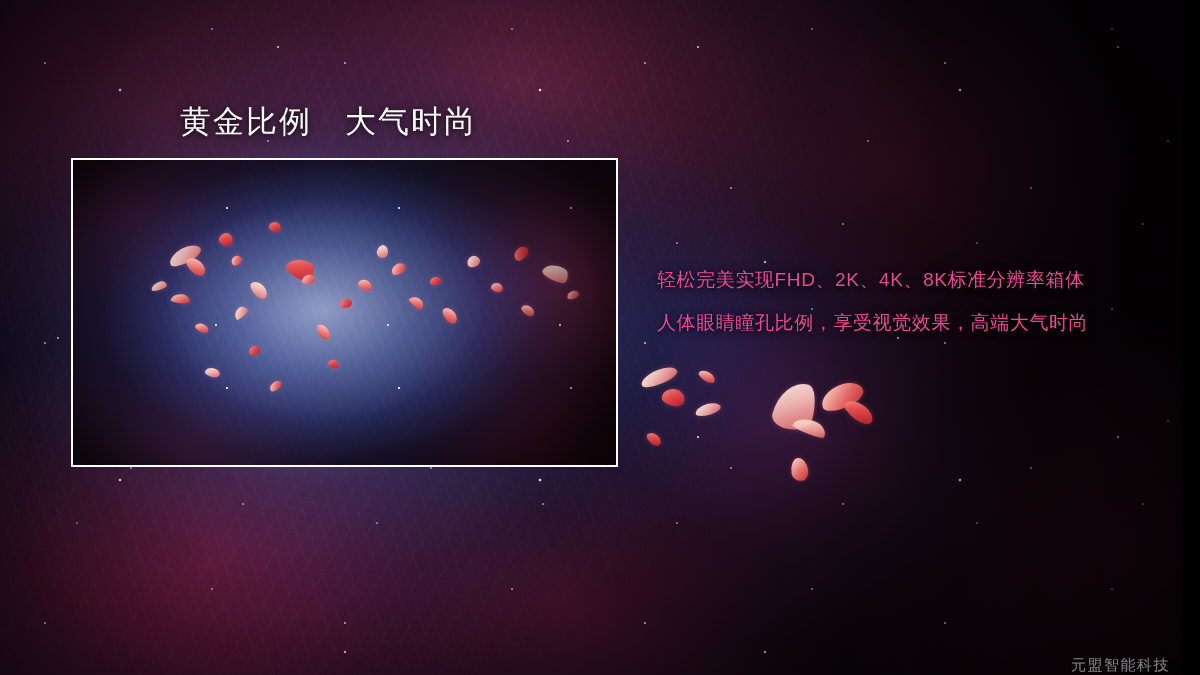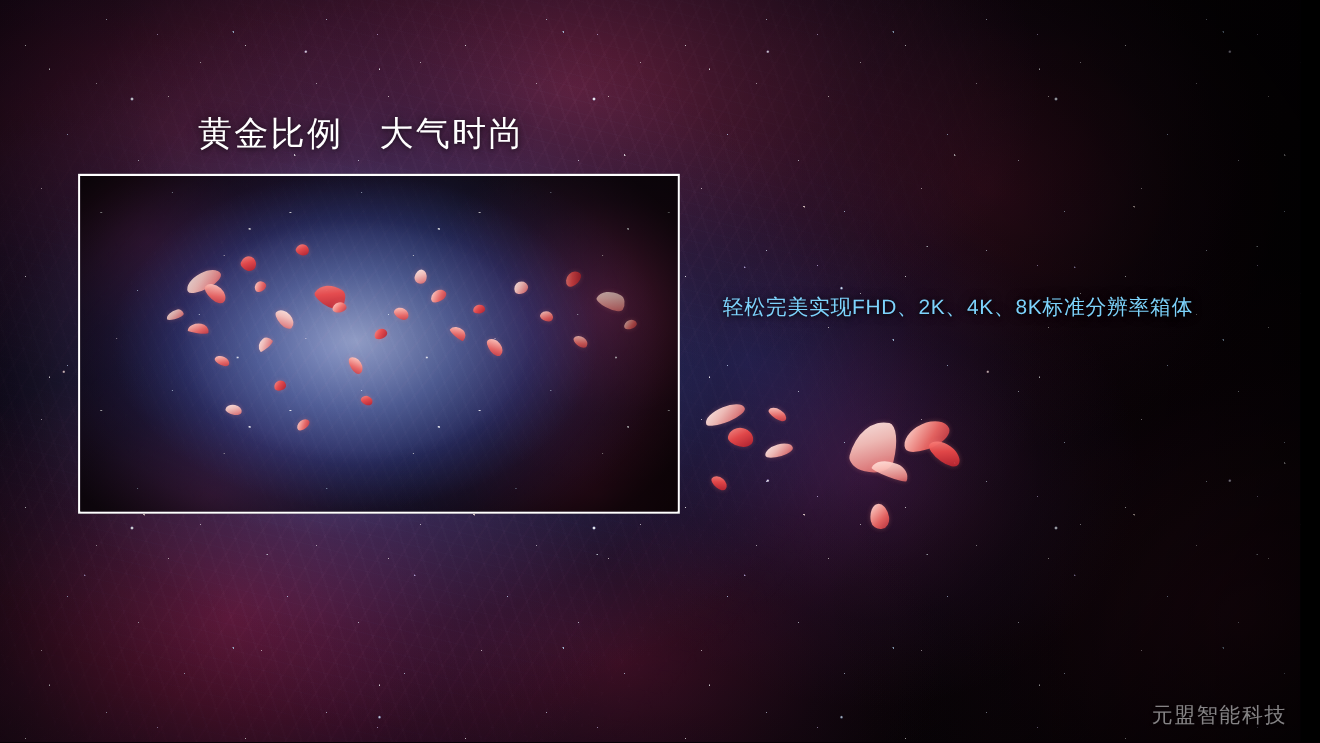--- a/index.html
+++ b/index.html
@@ -238,34 +238,34 @@
     text-shadow: 0 1px 5px rgba(0,0,0,0.62), 0 0 14px rgba(0,0,0,0.42);
   }
 
   #body-copy {
     position: absolute;
     left: 657px;
     top: 258px;
     width: 500px;
   }
   #body-copy .copy-line {
-    color: #7dd3fc;
+    color: #ec4899;
     font-size: 19px;
     line-height: 43px;
     letter-spacing: 0.6px;
     white-space: nowrap;
     text-shadow: 0 1px 4px rgba(0,0,0,0.78), 0 0 10px rgba(0,0,0,0.55);
   }
 
   #watermark {
     position: absolute;
     right: 12px;
-    bottom: 12px;
+    bottom: 0;
     color: rgba(225,225,228,0.58);
-    font-size: 19px;
+    font-size: 15px;
     letter-spacing: 1.5px;
     text-shadow: 0 1px 3px rgba(0,0,0,0.6);
   }
 </style>
 </head>
 <body>
 
 <div id="slide">
 
   <div class="bg-layer bg-base"></div>
@@ -324,17 +324,18 @@
         <div class="petal" style="left: 494px; top: 131px; width: 12px; height: 8px; transform: rotate(-20deg);"></div>
         <div class="petal pale" style="left: 132px; top: 208px; width: 15px; height: 9px; transform: rotate(12deg);"></div>
         <div class="petal" style="left: 196px; top: 222px; width: 13px; height: 8px; transform: rotate(-38deg);"></div>
         <div class="petal deep" style="left: 255px; top: 200px; width: 11px; height: 8px; transform: rotate(22deg);"></div>
       </div>
     <div class="photo-inner photo-vignette"></div>
   </div>
 
   <div id="body-copy">
     <div class="copy-line">轻松完美实现FHD、2K、4K、8K标准分辨率箱体</div>
+    <div class="copy-line">人体眼睛瞳孔比例，享受视觉效果，高端大气时尚</div>
   </div>
 
   <div id="watermark">元盟智能科技</div>
 
 </div>
 
 </body></html>

